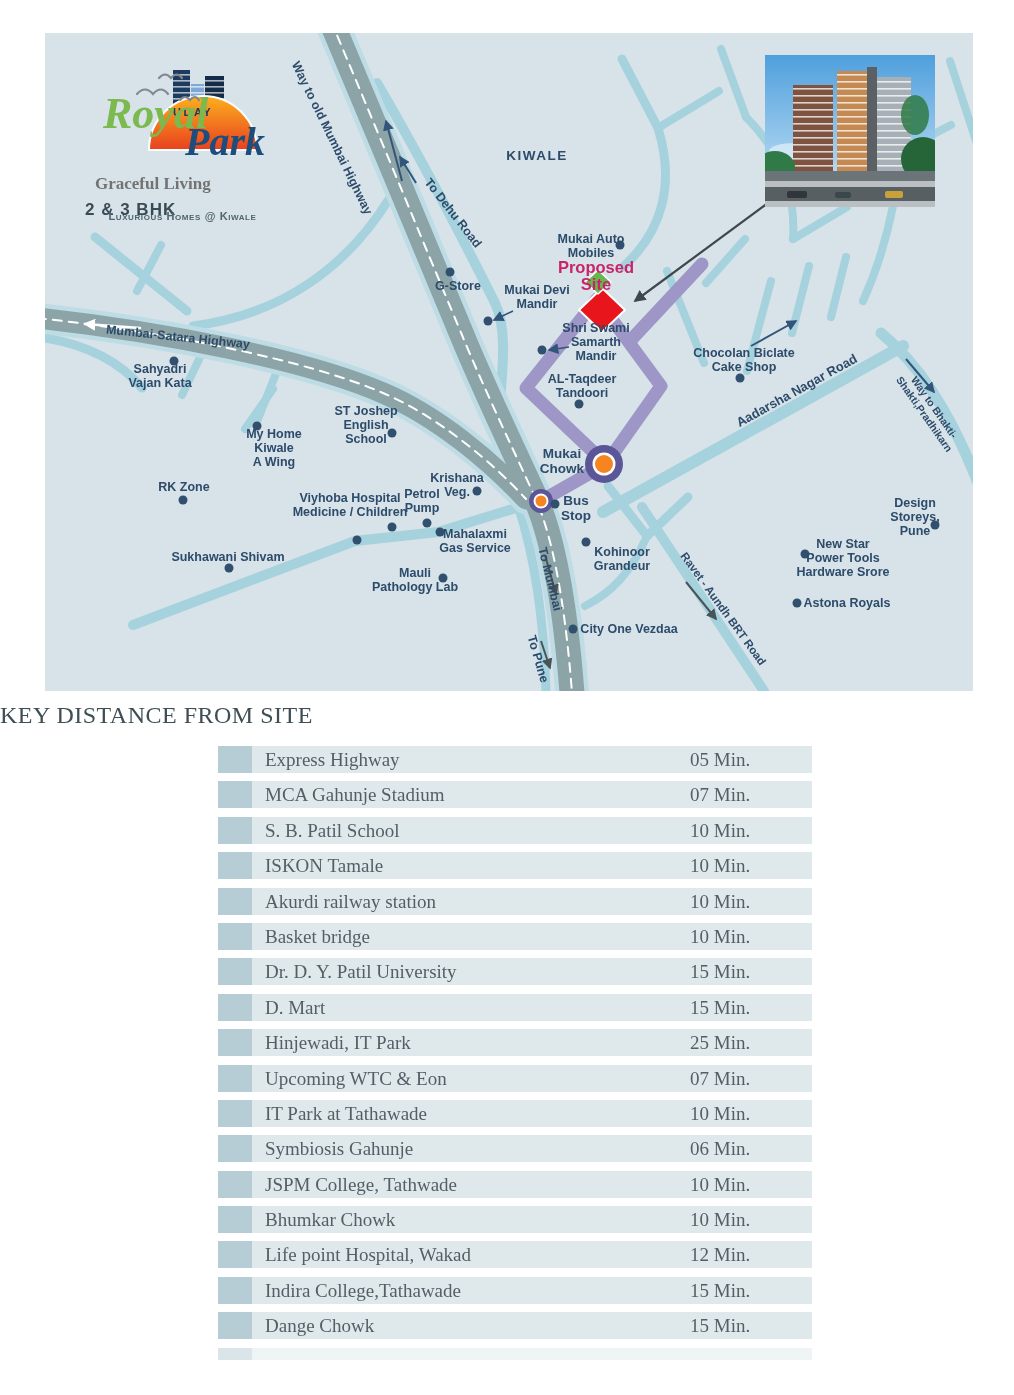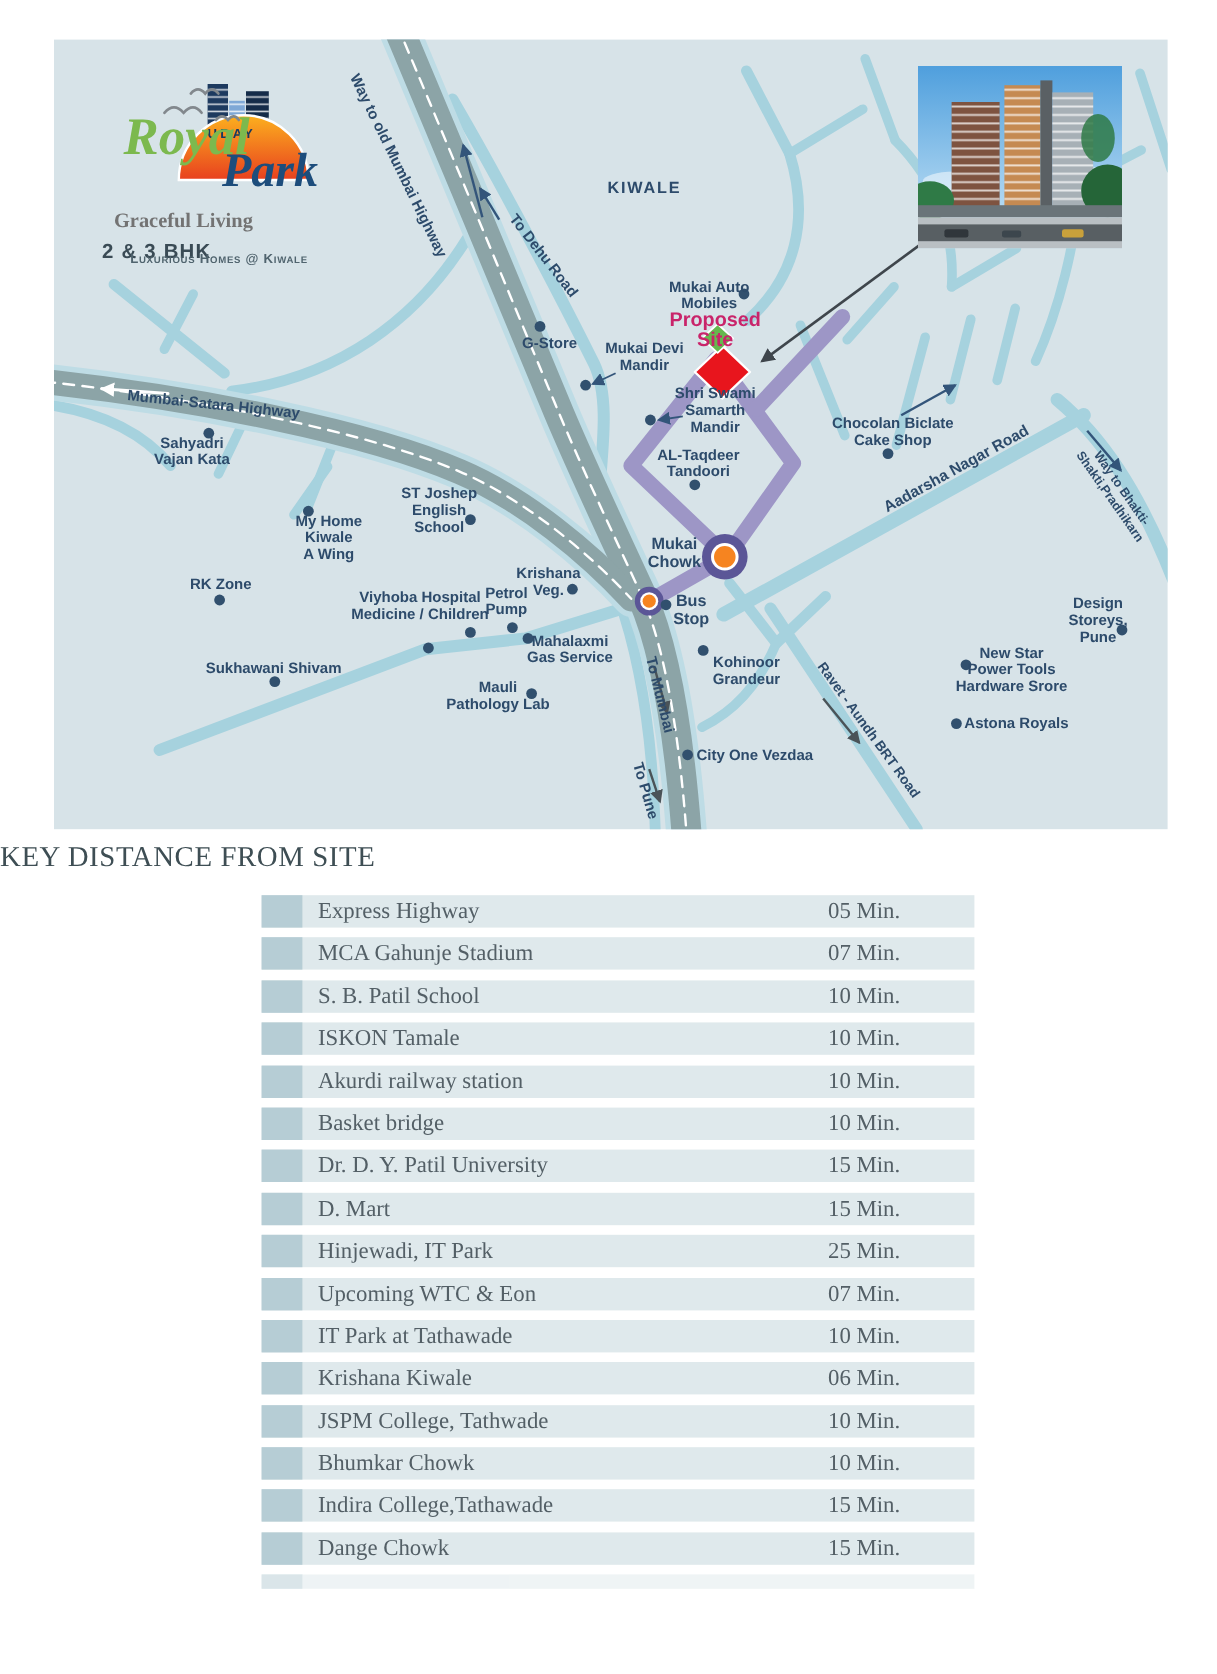--- a/index.html
+++ b/index.html
@@ -352,32 +352,37 @@
         <span class="rname">Upcoming WTC &amp; Eon</span>
         <span class="rtime">07 Min.</span>
       </div>
     <div class="row">
         <span class="bullet"></span>
         <span class="rname">IT Park at Tathawade</span>
         <span class="rtime">10 Min.</span>
       </div>
     <div class="row">
         <span class="bullet"></span>
-        <span class="rname">Krishana Kiwale</span>
+        <span class="rname">Symbiosis Gahunje</span>
         <span class="rtime">06 Min.</span>
       </div>
     <div class="row">
         <span class="bullet"></span>
         <span class="rname">JSPM College, Tathwade</span>
         <span class="rtime">10 Min.</span>
       </div>
     <div class="row">
         <span class="bullet"></span>
         <span class="rname">Bhumkar Chowk</span>
         <span class="rtime">10 Min.</span>
+      </div>
+    <div class="row">
+        <span class="bullet"></span>
+        <span class="rname">Life point Hospital, Wakad</span>
+        <span class="rtime">12 Min.</span>
       </div>
     <div class="row">
         <span class="bullet"></span>
         <span class="rname">Indira College,Tathawade</span>
         <span class="rtime">15 Min.</span>
       </div>
     <div class="row">
         <span class="bullet"></span>
         <span class="rname">Dange Chowk</span>
         <span class="rtime">15 Min.</span>

